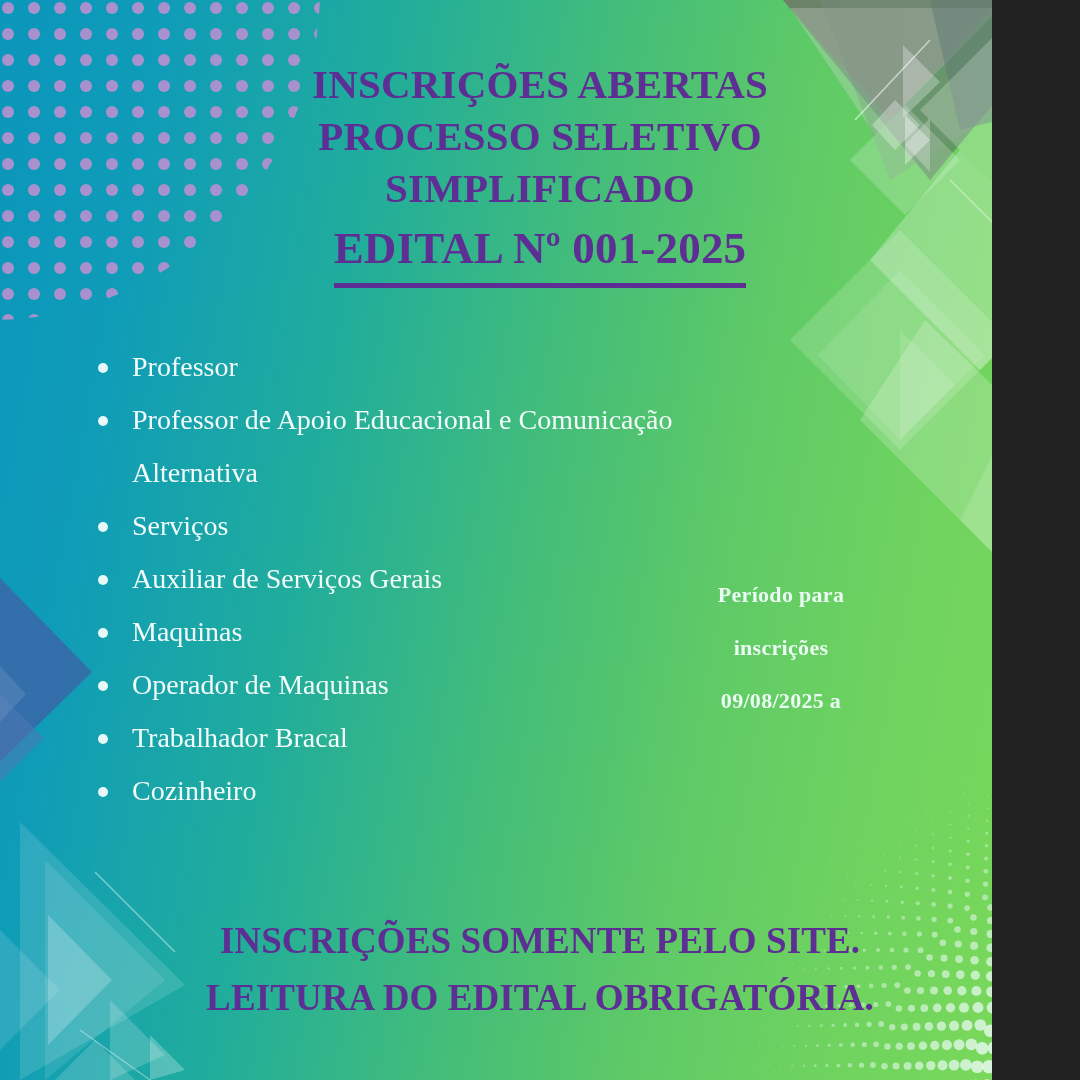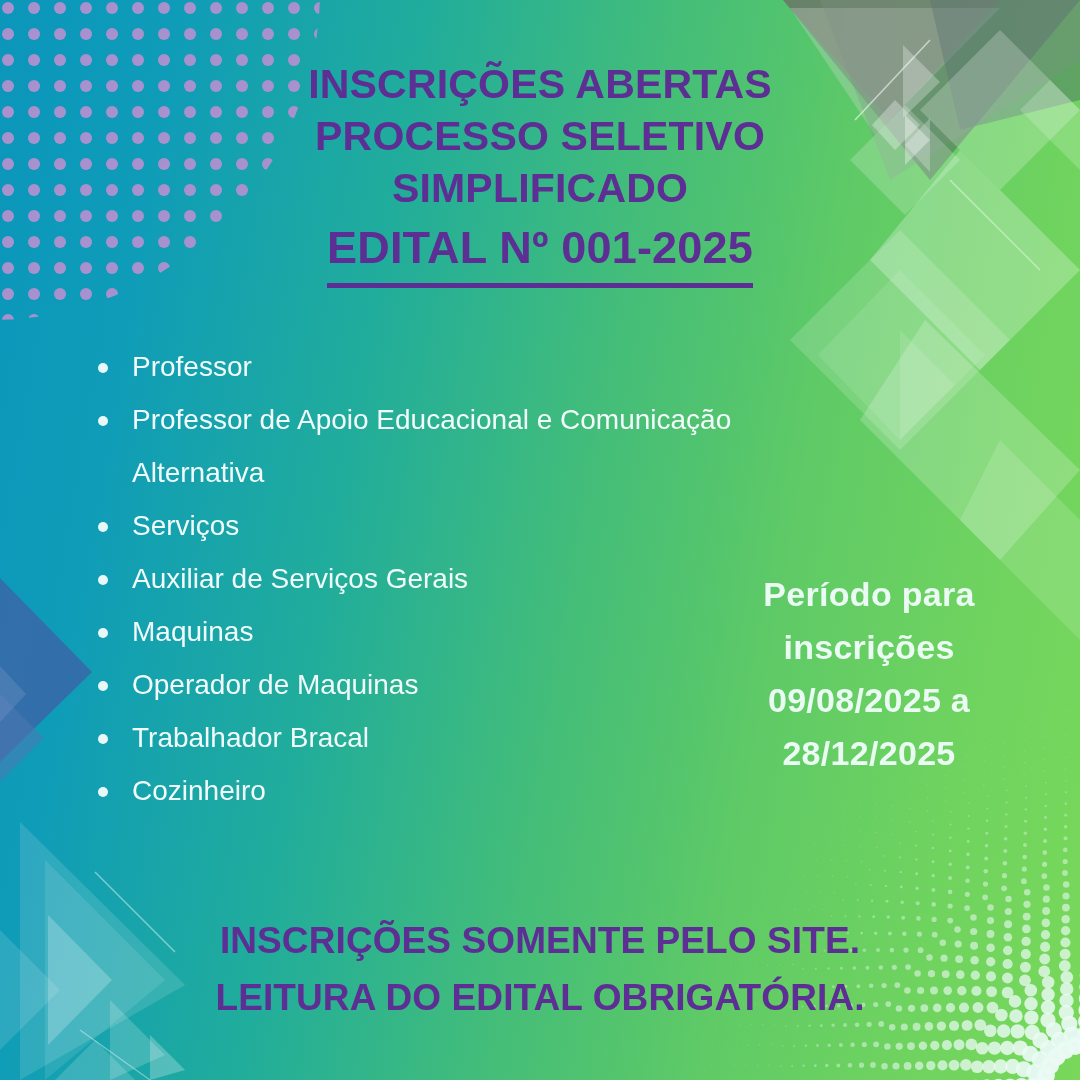--- a/index.html
+++ b/index.html
@@ -2,24 +2,24 @@
 <html><head>
 <meta charset="utf-8">
 <style>
   html, body {
     margin: 0;
     padding: 0;
     background: #222;
   }
   #poster {
     position: relative;
-    width: 1080px;
+    width: 992px;
     height: 1080px;
     overflow: hidden;
-    font-family: Liberation Sans, sans-serif;
+    font-family: Liberation Serif, serif;
     background: linear-gradient(100deg,
         #0b96bb 0%,
         #0f9cb8 14%,
         #21ad9b 34%,
         #43bd79 53%,
         #5fca66 70%,
         #6fd35f 86%,
         #79d85b 100%);
   }
 
@@ -90,21 +90,21 @@
 
   
   #periodo {
     position: absolute;
     top: 568px;
     right: 46px;
     width: 330px;
     text-align: center;
     color: #eafbf3;
     font-weight: bold;
-    font-size: 34px;
+    font-size: 22px;
     line-height: 53px;
     letter-spacing: 0.3px;
   }
 
   
   #footer {
     position: absolute;
     top: 912px;
     left: 0;
     width: 1080px;
@@ -726,21 +726,20 @@
       <li>Maquinas</li>
       <li>Operador de Maquinas</li>
       <li>Trabalhador Bracal</li>
       <li>Cozinheiro</li>
     </ul>
 
     <div id="periodo">
       <div>Período para</div>
       <div>inscrições</div>
       <div>09/08/2025 a</div>
-      <div>28/12/2025</div>
     </div>
 
     <div id="footer">
       <div>INSCRIÇÕES SOMENTE PELO SITE.</div>
       <div>LEITURA DO EDITAL OBRIGATÓRIA.</div>
     </div>
 
   </div>
 </div>
 

